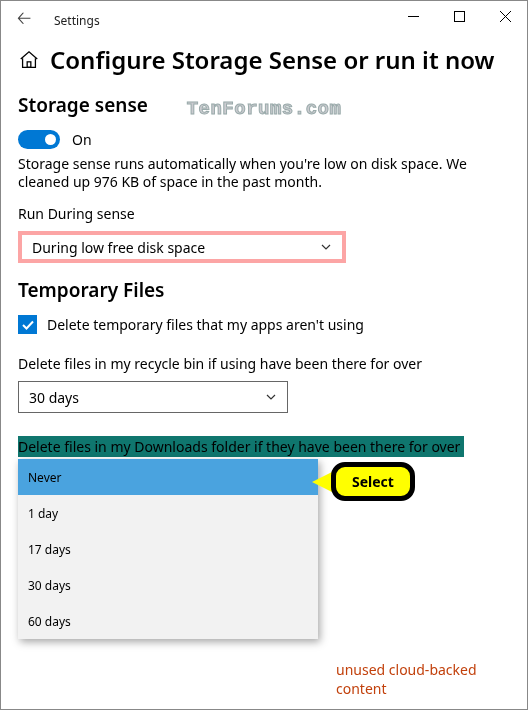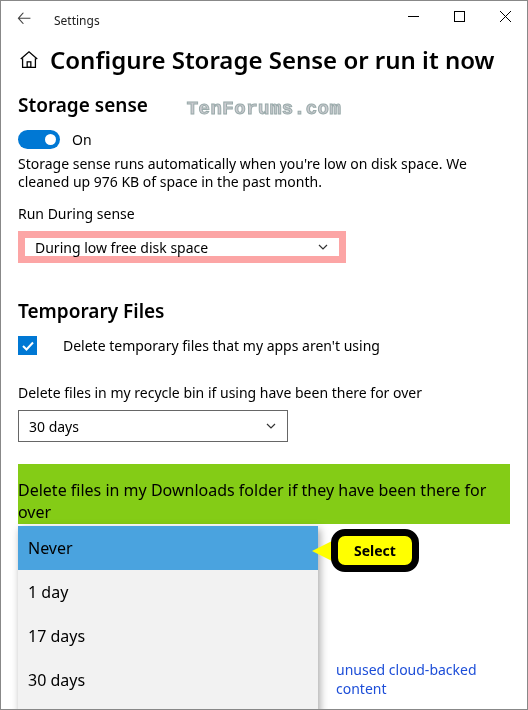--- a/index.html
+++ b/index.html
@@ -38,64 +38,64 @@
     position:relative;margin-right:12px;
   }
   .toggle .knob{
     width:11px;height:11px;border-radius:50%;background:#fff;
     position:absolute;right:4px;top:4px;
   }
   .toggle-label{font-size:14px;}
   .desc{font-size:14px;color:#000;margin:4px 0 12px;line-height:1.35;}
   .field-label{font-size:14px;margin:4px 0 8px;}
   .combo{
-    width:328px;height:32px;border:7px solid #fca5a5;
+    width:328px;height:32px;border:4px solid #fca5a5;
     display:flex;align-items:center;justify-content:space-between;
     padding:0 10px;box-sizing:border-box;font-size:14px;background:#fff;
   }
   .chev{width:12px;height:12px;}
-  .chk-row{display:flex;align-items:center;margin-bottom:28px;gap:16px;}
+  .chk-row{display:flex;align-items:center;margin-bottom:20px;}
   .chk{
     width:19px;height:19px;background:#0078d4;margin-right:10px;
     display:flex;align-items:center;justify-content:center;flex:none;
   }
   .chk svg{stroke:#fff;}
   .chk-label{font-size:14px;}
   .combo2{
     width:270px;height:32px;border:1px solid #666;
     display:flex;align-items:center;justify-content:space-between;
     padding:0 10px;box-sizing:border-box;font-size:14px;background:#fff;margin-bottom:22px;
   }
   .hl-label{
-    font-size:16px;background:#84cc16;display:inline-block;
-    padding:15px 4px 1px 0;margin-bottom:2px;
+    font-size:14px;background:#0f766e;display:inline-block;
+    padding:1px 4px 1px 0;margin-bottom:2px;
   }
   .dropdown{
     width:300px;border:none;background:#f2f2f2;
     box-shadow:2px 3px 8px rgba(0,0,0,0.35);
     position:relative;
   }
   .dropdown .opt{
-    height:44px;display:flex;align-items:center;padding:0 10px;
-    font-size:16px;color:#000;
+    height:36px;display:flex;align-items:center;padding:0 10px;
+    font-size:12px;color:#000;
   }
   .dropdown .opt.sel{background:#4aa3df;}
   .select-callout{
     position:absolute;top:3px;left:294px;display:flex;align-items:center;
   }
   .select-callout .tail{
     width:0;height:0;border-top:10px solid transparent;border-bottom:10px solid transparent;
     border-right:20px solid #ffff00;margin-right:-1px;
   }
   .select-callout .bubble{
-    background:#ffff00;border:7px solid #000000;border-radius:14px;
+    background:#ffff00;border:5px solid #000000;border-radius:14px;
     padding:5px 16px;font-size:14px;font-weight:700;color:#000;
   }
   .cloud-fragment{
-    position:absolute;left:336px;top:660px;font-size:14px;color:#1d4ed8;
+    position:absolute;left:336px;top:660px;font-size:14px;color:#c2410c;
   }
   .border{position:absolute;inset:0;border:1px solid #888;pointer-events:none;}
 </style>
 </head>
 <body>
 
 <div class="titlebar">
   <div class="back">🡠</div>
   <div class="app">Settings</div>
 </div>
@@ -140,21 +140,21 @@
   </div>
   <div class="desc">Storage sense runs automatically when you're low on disk space. We cleaned up 976 KB of space in the past month.</div>
   <div class="field-label">Run During sense</div>
   <div class="combo">
     <span>During low free disk space</span>
     <svg class="chev" viewBox="0 0 12 12" fill="none" stroke="#333" stroke-width="1.2">
         <polyline points="2,4 6,8 10,4"></polyline>
       </svg>
   </div>
 
-  <h2 class="sec" style="margin-top:35px">Temporary Files</h2>
+  <h2 class="sec" style="margin-top:14px">Temporary Files</h2>
 
   <div class="chk-row">
     <div class="chk">
       <svg width="14" height="14" viewBox="0 0 14 14" fill="none" stroke-width="2">
           <polyline points="2,7 5.5,10.5 12,3.5"></polyline>
         </svg>
     </div>
     <div class="chk-label">Delete temporary files that my apps aren't using</div>
   </div>
 

